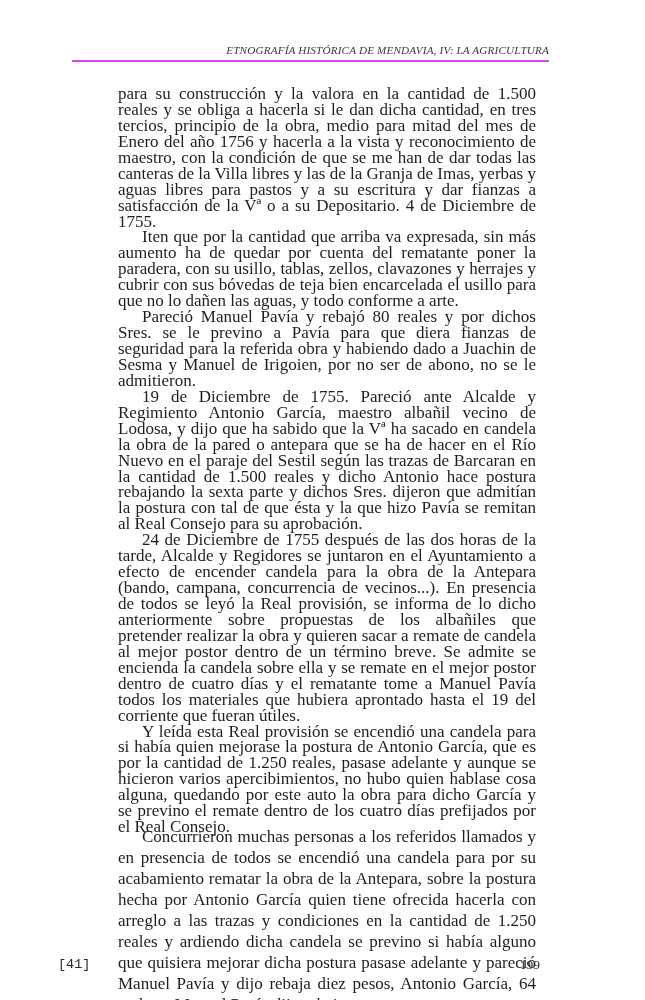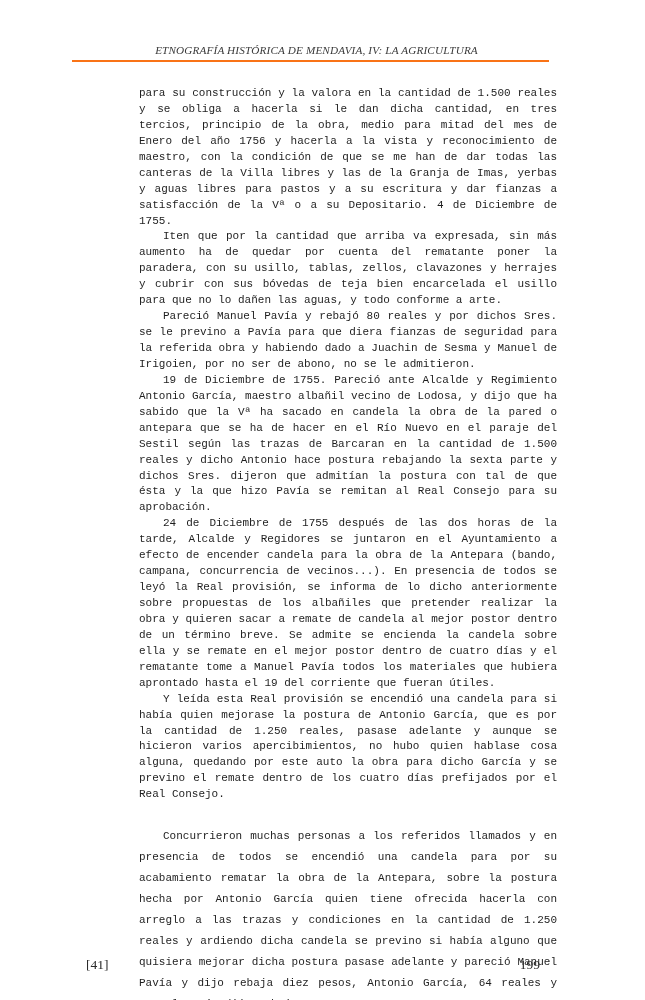--- a/index.html
+++ b/index.html
@@ -14,41 +14,40 @@
       overflow: hidden;
       font-family: "Liberation Serif", "DejaVu Serif", serif;
       color: #1e1e1e;
     }
     .running-header {
       position: absolute;
       left: 72px;
       top: 40px;
       width: 477px;
       height: 20px;
-      border-bottom: 2px solid #f97316;
-      text-align: center;
+      border-bottom: 2px solid #d946ef;
+      text-align: right;
     }
     .running-header .title {
       display: inline-block;
       font-style: italic;
       font-size: 11.2px;
       letter-spacing: 0.15px;
       color: #3a3a3a;
       line-height: 14px;
       padding-left: 12px;
     }
     .quote-block {
       position: absolute;
-      left: 139px;
+      left: 118px;
       width: 418px;
-      font-size: 11px;
+      font-size: 17px;
       line-height: 15.93px;
       text-align: justify;
       hyphens: manual;
-      font-family: Liberation Mono, monospace;
     }
     .quote-block p {
       margin: 0;
       text-indent: 24px;
     }
     .quote-block p.noindent {
       text-indent: 0;
     }
     #block-1 { top: 86px; }
     #block-2 { top: 826px; line-height: 21px; }
@@ -64,21 +63,21 @@
     .body-block p {
       margin: 0;
       text-indent: 24px;
     }
     .folio-left, .folio-right {
       position: absolute;
       top: 957px;
       font-size: 13.5px;
       color: #2a2a2a;
     }
-    .folio-left { left: 86px; }
+    .folio-left { left: 58px; font-family: Liberation Mono, monospace; }
     .folio-right { right: 105px; margin-left: 45px; }
   </style>
 </head>
 <body>
 
 <div class="running-header">
   <span class="title">ETNOGRAFÍA HISTÓRICA DE MENDAVIA, IV: LA AGRICULTURA</span>
 </div>
 
 <div class="quote-block" id="block-1">

